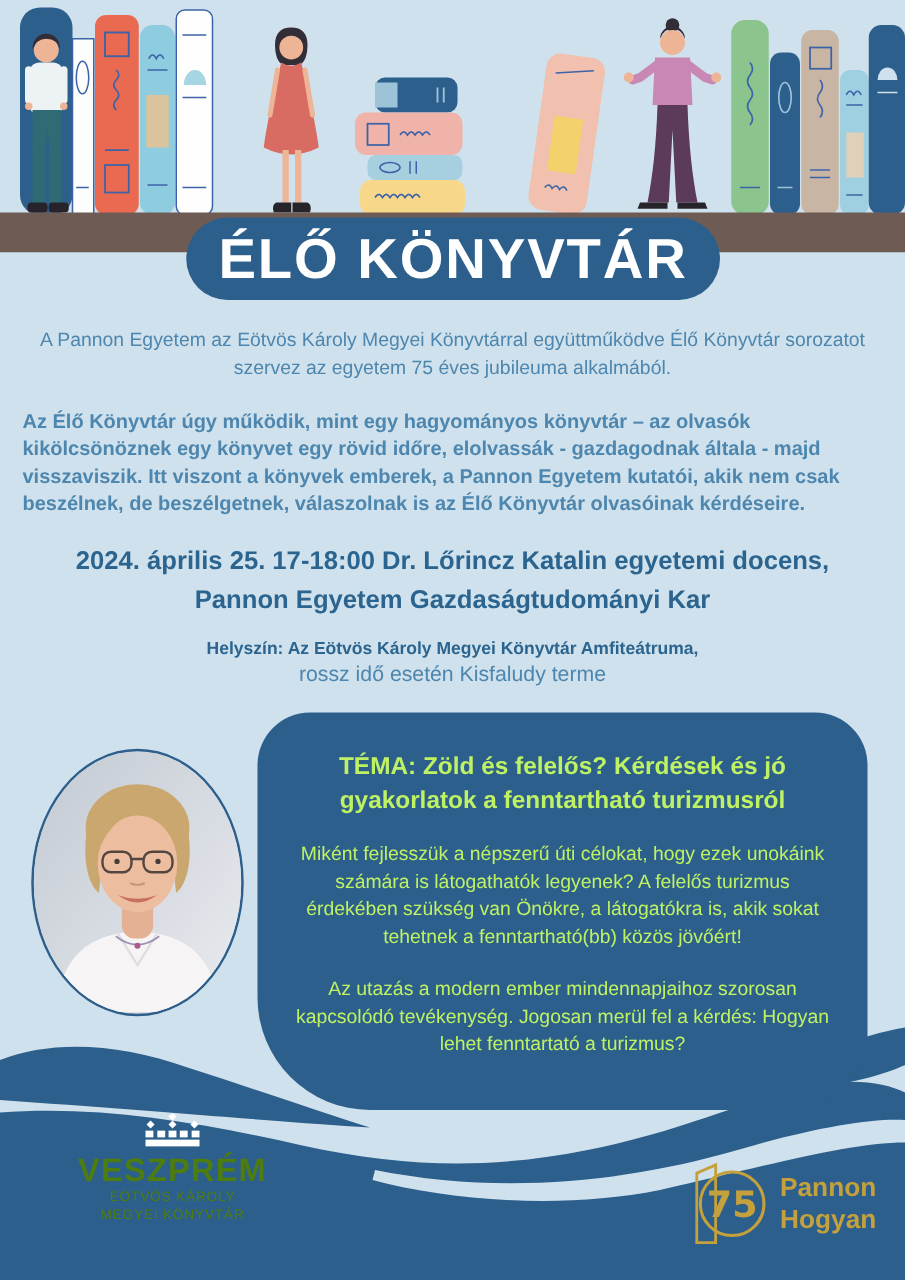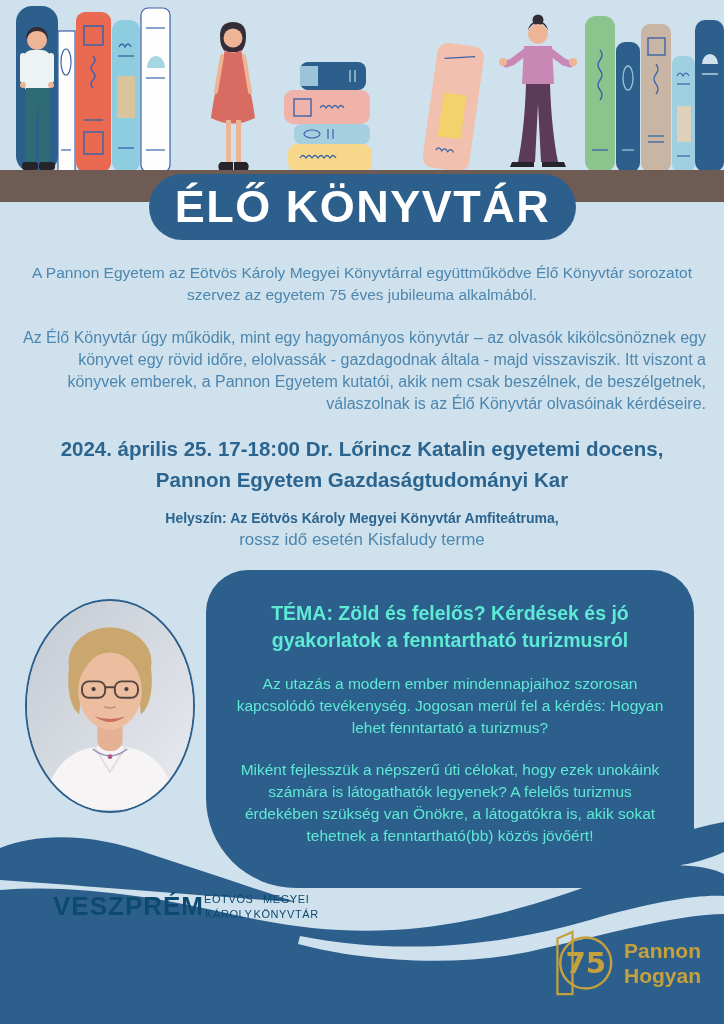--- a/index.html
+++ b/index.html
@@ -24,47 +24,47 @@
     display:flex;align-items:center;justify-content:center;z-index:5;
   }
   .title-pill span{
     color:#fff;font-size:45px;font-weight:800;letter-spacing:1.5px;white-space:nowrap;
   }
   .intro-paragraph{
     position:absolute;left:32px;top:262px;width:660px;text-align:center;
     color:var(--body-text-blue);font-size:15.5px;line-height:1.45;font-weight:500;
   }
   .description-paragraph{
-    position:absolute;left:18px;top:327px;width:688px;text-align:right;
-    color:var(--body-text-blue);font-size:16px;line-height:1.38;font-weight:400;
+    position:absolute;left:18px;top:327px;width:688px;text-align:left;
+    color:var(--body-text-blue);font-size:16px;line-height:1.38;font-weight:700;
   }
   .event-heading{
     position:absolute;left:22px;top:434px;width:680px;text-align:center;
     color:var(--heading-blue);font-size:20.5px;line-height:1.5;font-weight:700;
   }
   .venue{position:absolute;left:32px;top:508px;width:660px;text-align:center;line-height:1.45;}
   .venue .venue-main{color:var(--heading-blue);font-size:14px;font-weight:700;}
   .venue .venue-note{color:var(--body-text-blue);font-size:17px;font-weight:400;}
   .topic-box{
     position:absolute;left:206px;top:570px;width:488px;height:318px;
     background:var(--primary-blue);z-index:3;
     border-radius:42px 42px 60px 90px;
-    padding:30px 24px 0 24px;color:#5eead4;text-align:center;
+    padding:30px 24px 0 24px;color:#bef264;text-align:center;
   }
   .topic-heading{font-size:19.5px;font-weight:700;line-height:1.4;margin:0 6px 18px 6px;}
   .topic-paragraph{font-size:15.5px;line-height:1.42;margin-bottom:20px;font-weight:400;}
   .photo-oval{
     position:absolute;left:25px;top:599px;width:170px;height:214px;z-index:4;
     border-radius:50%;border:2px solid var(--primary-blue);overflow:hidden;background:#cfd5dc;
   }
   .photo-oval svg{display:block;width:100%;height:100%;}
   .bottom-waves{position:absolute;left:0;top:810px;width:724px;height:214px;display:block;z-index:2;}
   .library-logo{
     position:absolute;left:53px;top:891px;width:170px;z-index:6;
-    display:flex;flex-direction:row;align-items:center;color:#0c4a6e;text-align:center;
+    display:flex;flex-direction:column;align-items:center;color:#4d7c0f;text-align:center;
   }
   .library-logo .crown{width:58px;height:27px;margin-bottom:4px;}
   .library-city{font-size:26px;font-weight:800;letter-spacing:1px;line-height:1.1;}
   .library-org{font-size:11px;font-weight:500;letter-spacing:0.6px;line-height:1.3;}
   .university-logo{
     position:absolute;left:548px;top:928px;z-index:6;
     display:flex;align-items:center;gap:10px;color:var(--logo-gold);
   }
   .university-logo .emblem{width:66px;height:70px;}
   .university-name{font-size:21px;font-weight:700;line-height:1.2;}
@@ -196,22 +196,22 @@
 
   <h2 class="event-heading">2024. április 25. 17-18:00 Dr. Lőrincz Katalin egyetemi docens, Pannon Egyetem Gazdaságtudományi Kar</h2>
 
   <div class="venue">
     <div class="venue-main">Helyszín: Az Eötvös Károly Megyei Könyvtár Amfiteátruma,</div>
     <div class="venue-note">rossz idő esetén Kisfaludy terme</div>
   </div>
 
   <div class="topic-box">
     <h3 class="topic-heading">TÉMA: Zöld és felelős? Kérdések és jó gyakorlatok a fenntartható turizmusról</h3>
+    <p class="topic-paragraph">Miként fejlesszük a népszerű úti célokat, hogy ezek unokáink számára is látogathatók legyenek? A felelős turizmus érdekében szükség van Önökre, a látogatókra is, akik sokat tehetnek a fenntartható(bb) közös jövőért!</p>
     <p class="topic-paragraph">Az utazás a modern ember mindennapjaihoz szorosan kapcsolódó tevékenység. Jogosan merül fel a kérdés: Hogyan lehet fenntartató a turizmus?</p>
-    <p class="topic-paragraph">Miként fejlesszük a népszerű úti célokat, hogy ezek unokáink számára is látogathatók legyenek? A felelős turizmus érdekében szükség van Önökre, a látogatókra is, akik sokat tehetnek a fenntartható(bb) közös jövőért!</p>
   </div>
 
   <div class="photo-oval">
     <svg viewBox="0 0 172 215" aria-hidden="true">
       <defs>
         <linearGradient id="pbg" x1="0" y1="0" x2="1" y2="1">
           <stop offset="0" stop-color="#c3cad3"></stop>
             <stop offset="1" stop-color="#e9ebef"></stop>
         </linearGradient>
       </defs>

